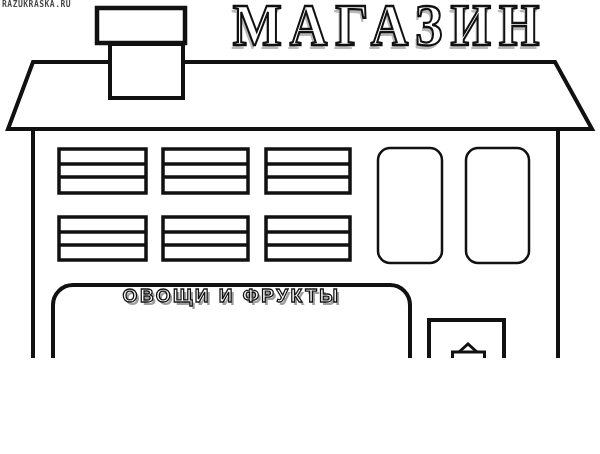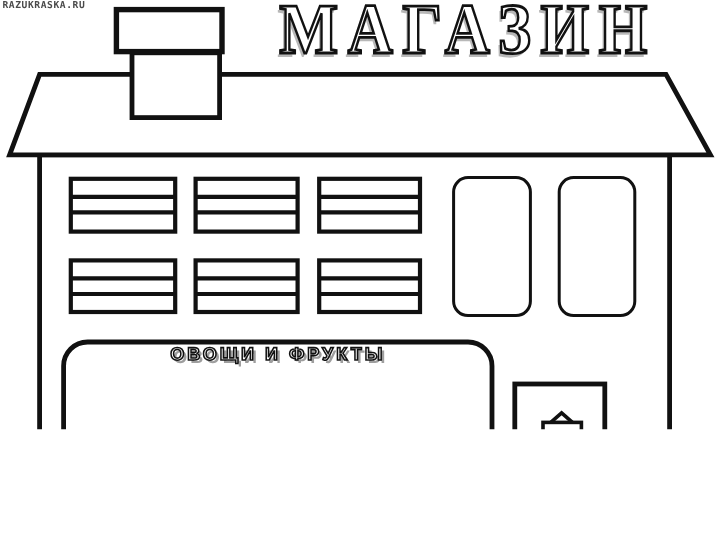--- a/index.html
+++ b/index.html
@@ -50,21 +50,21 @@
     white-space: nowrap;
   }
   .shop-sign {
     position: absolute;
     left: 53px;
     top: 288px;
     width: 357px;
     text-align: center;
     font-family: "Liberation Sans", sans-serif;
     font-weight: bold;
-    font-size: 15px;
+    font-size: 19px;
     line-height: 16.5px;
     letter-spacing: 2.5px;
     color: #ffffff;
     -webkit-text-stroke: 1.3px #111111;
     text-shadow: 2.5px 2.5px 0 #9e9e9e;
     white-space: nowrap;
   }
 </style>
 </head>
 <body>

